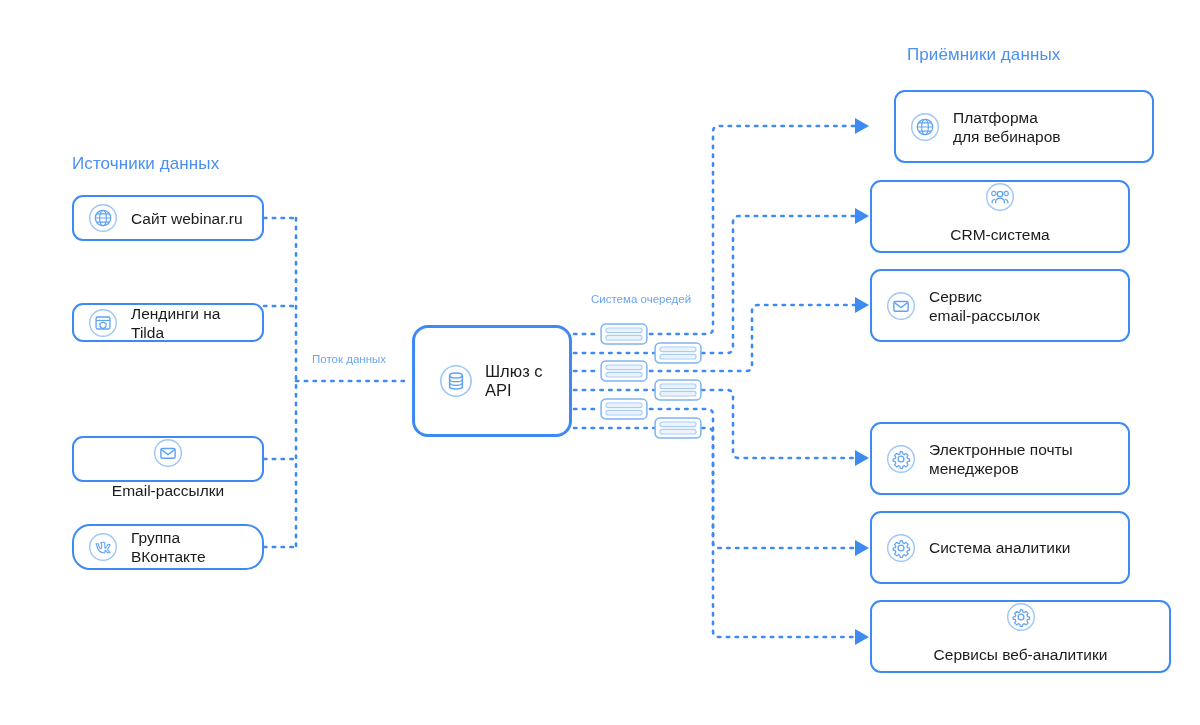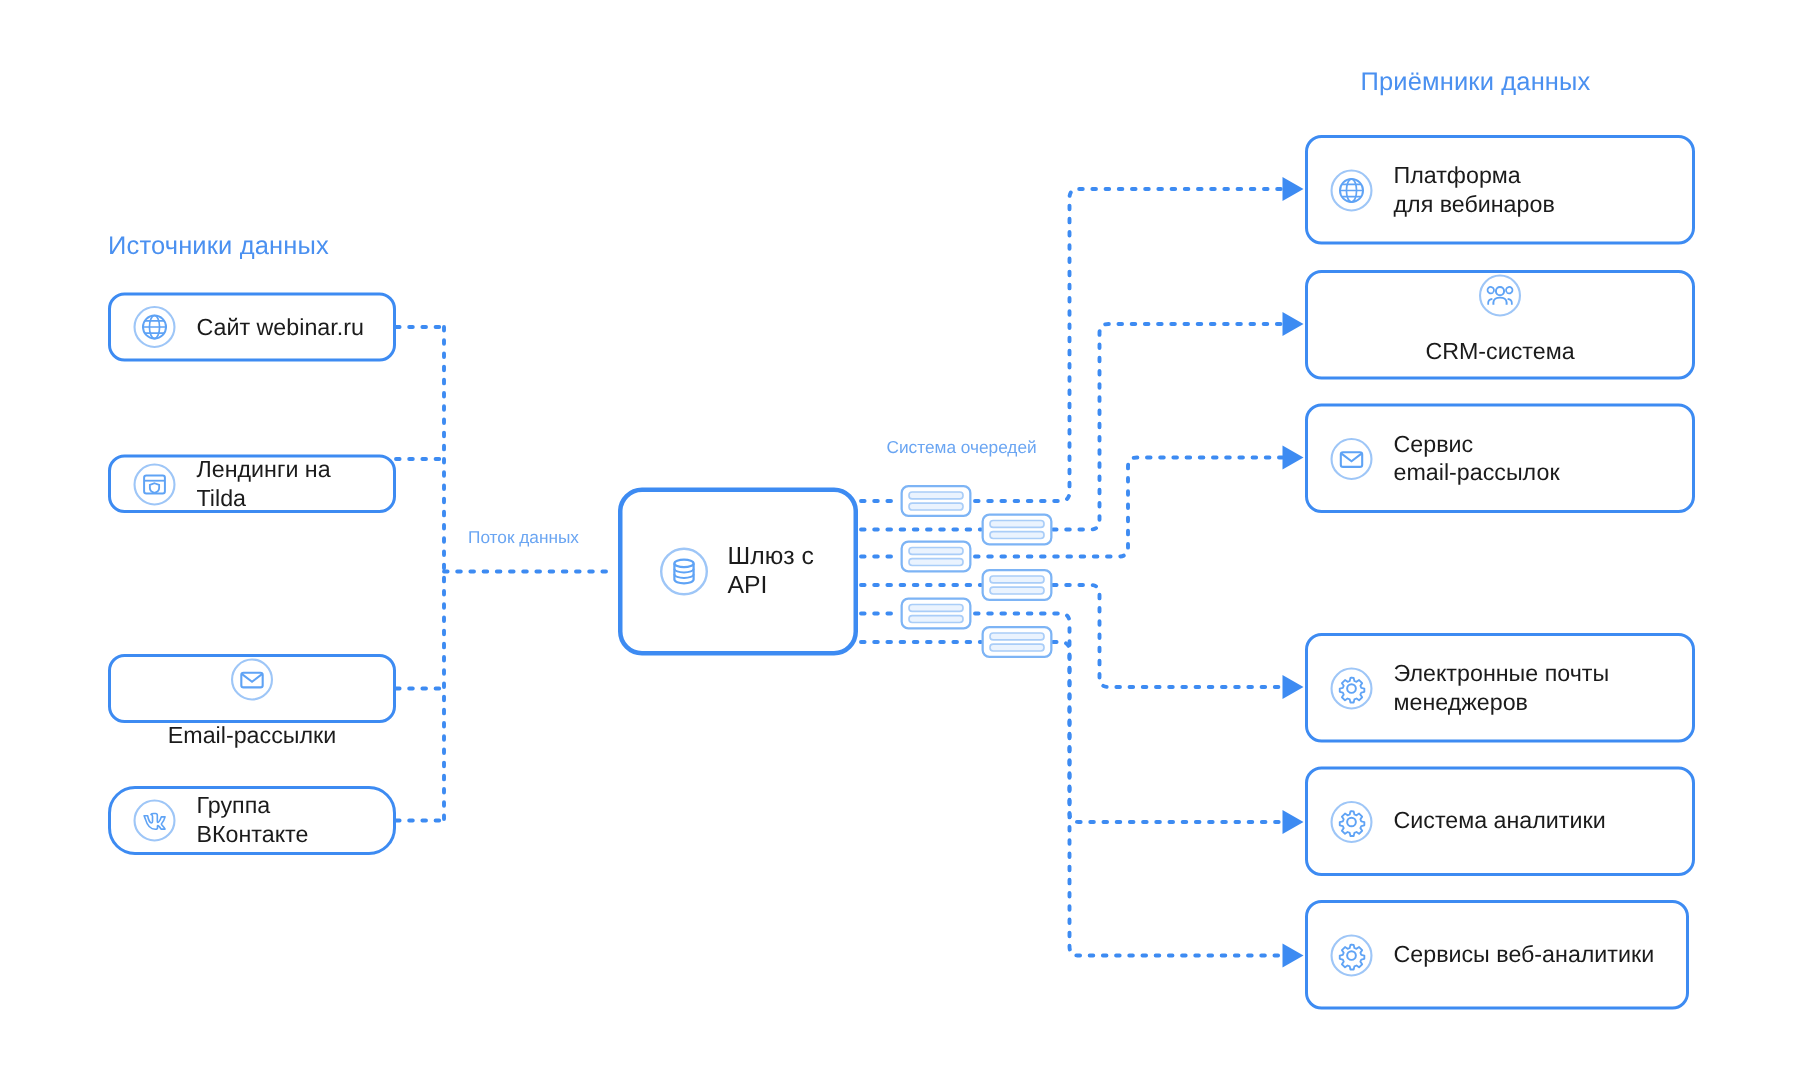--- a/index.html
+++ b/index.html
@@ -212,21 +212,21 @@
     <rect x="1.1" y="1.1" width="45.8" height="19.8" rx="4.5" fill="#ffffff" stroke="#7db4f5" stroke-width="1.5"></rect>
     <rect x="6" y="5" width="36" height="4.6" rx="2.1" fill="#eaf3fe" stroke="#a9cdf8" stroke-width="1.1"></rect>
     <rect x="6" y="12.4" width="36" height="4.6" rx="2.1" fill="#eaf3fe" stroke="#a9cdf8" stroke-width="1.1"></rect>
   </svg>
   <svg class="queue-chip" style="left:654px;top:417px;" viewBox="0 0 48 22">
     <rect x="1.1" y="1.1" width="45.8" height="19.8" rx="4.5" fill="#ffffff" stroke="#7db4f5" stroke-width="1.5"></rect>
     <rect x="6" y="5" width="36" height="4.6" rx="2.1" fill="#eaf3fe" stroke="#a9cdf8" stroke-width="1.1"></rect>
     <rect x="6" y="12.4" width="36" height="4.6" rx="2.1" fill="#eaf3fe" stroke="#a9cdf8" stroke-width="1.1"></rect>
   </svg>
 
-  <div class="node" style="left:870px;top:90px;width:260px;height:73px;">
+  <div class="node" style="left:894px;top:90px;width:260px;height:73px;">
     <svg class="node-icon" viewBox="0 0 32 32">
       <circle cx="16" cy="16" r="14.2" fill="none" stroke="#9ec6f7" stroke-width="1.5"></circle>
       <circle cx="16" cy="16" r="8.2" fill="none" stroke="#5fa3f5" stroke-width="1.4"></circle>
       <ellipse cx="16" cy="16" rx="3.6" ry="8.2" fill="none" stroke="#5fa3f5" stroke-width="1.2"></ellipse>
       <path d="M7.9,16 H24.1 M9.3,11.6 H22.7 M9.3,20.4 H22.7" stroke="#5fa3f5" stroke-width="1.2" fill="none"></path>
     </svg>
     <span class="node-label">Платформа
 для вебинаров</span>
   </div>
 
@@ -269,21 +269,21 @@
       <circle cx="16" cy="16" r="14.2" fill="none" stroke="#9ec6f7" stroke-width="1.5"></circle>
       <circle cx="16" cy="16" r="3.1" fill="none" stroke="#5fa3f5" stroke-width="1.4"></circle>
       <path d="M16,8.2 l1.55,0.25 0.5,2.2 1.5,0.62 1.85,-1.28 2.2,2.2 -1.28,1.85 0.62,1.5 2.2,0.5
                0,2.32 -2.2,0.5 -0.62,1.5 1.28,1.85 -2.2,2.2 -1.85,-1.28 -1.5,0.62 -0.5,2.2 -2.32,0
                -0.5,-2.2 -1.5,-0.62 -1.85,1.28 -2.2,-2.2 1.28,-1.85 -0.62,-1.5 -2.2,-0.5 0,-2.32
                2.2,-0.5 0.62,-1.5 -1.28,-1.85 2.2,-2.2 1.85,1.28 1.5,-0.62 0.5,-2.2 Z" fill="none" stroke="#5fa3f5" stroke-width="1.3" stroke-linejoin="round"></path>
     </svg>
     <span class="node-label">Система аналитики</span>
   </div>
 
-  <div class="node" style="left:870px;top:600px;width:256px;height:73px;">
+  <div class="node" style="left:870px;top:600px;width:301px;height:73px;flex-direction:column;">
     <svg class="node-icon" viewBox="0 0 32 32">
       <circle cx="16" cy="16" r="14.2" fill="none" stroke="#9ec6f7" stroke-width="1.5"></circle>
       <circle cx="16" cy="16" r="3.1" fill="none" stroke="#5fa3f5" stroke-width="1.4"></circle>
       <path d="M16,8.2 l1.55,0.25 0.5,2.2 1.5,0.62 1.85,-1.28 2.2,2.2 -1.28,1.85 0.62,1.5 2.2,0.5
                0,2.32 -2.2,0.5 -0.62,1.5 1.28,1.85 -2.2,2.2 -1.85,-1.28 -1.5,0.62 -0.5,2.2 -2.32,0
                -0.5,-2.2 -1.5,-0.62 -1.85,1.28 -2.2,-2.2 1.28,-1.85 -0.62,-1.5 -2.2,-0.5 0,-2.32
                2.2,-0.5 0.62,-1.5 -1.28,-1.85 2.2,-2.2 1.85,1.28 1.5,-0.62 0.5,-2.2 Z" fill="none" stroke="#5fa3f5" stroke-width="1.3" stroke-linejoin="round"></path>
     </svg>
     <span class="node-label">Сервисы веб-аналитики</span>
   </div>

